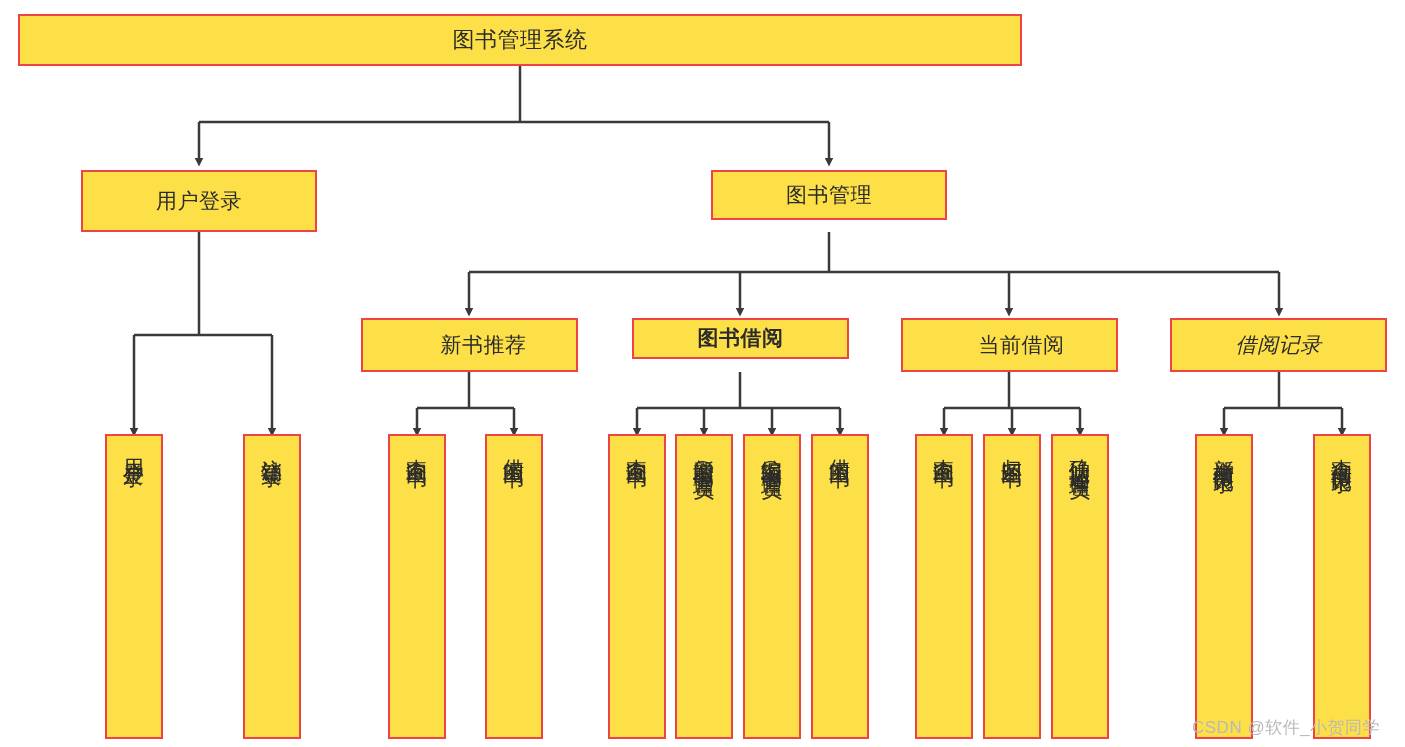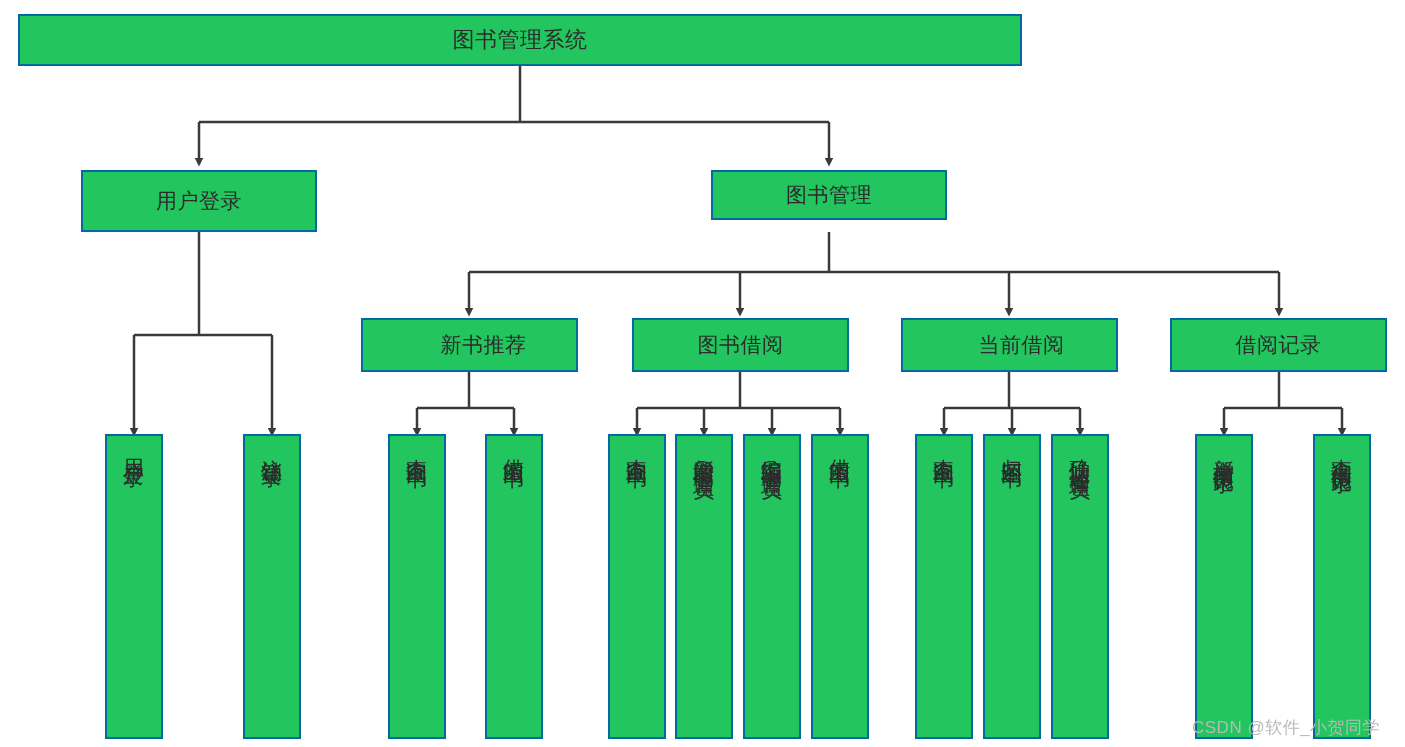--- a/index.html
+++ b/index.html
@@ -22,22 +22,22 @@
     position: absolute;
     left: 0;
     top: 0;
     width: 1405px;
     height: 747px;
     pointer-events: none;
   }
   .node {
     position: absolute;
     box-sizing: border-box;
-    background: #22c55e;
-    border: 2px solid #0369a1;
+    background: #fde047;
+    border: 2px solid #ef4444;
     display: flex;
     align-items: center;
     justify-content: center;
     color: #2b2b2b;
     z-index: 2;
   }
   .node .label {
     display: block;
     text-align: center;
     line-height: 1.18;
@@ -136,27 +136,27 @@
   <div class="node horiz" style="left:81px; top:170px; width:236px; height:62px;">
     <span class="label">用户登录</span>
   </div>
   <div class="node horiz" style="left:711px; top:170px; width:236px; height:50px;">
     <span class="label">图书管理</span>
   </div>
 
   <div class="node horiz" style="left:361px; top:318px; width:217px; height:54px;padding-left:28px;">
     <span class="label">新书推荐</span>
   </div>
-  <div class="node horiz" style="left:632px; top:318px; width:217px; height:54px;">
+  <div class="node horiz" style="left:632px; top:318px; width:217px; height:41px;font-weight:bold;">
     <span class="label">图书借阅</span>
   </div>
   <div class="node horiz" style="left:901px; top:318px; width:217px; height:54px;padding-left:24px;">
     <span class="label">当前借阅</span>
   </div>
-  <div class="node horiz" style="left:1170px; top:318px; width:217px; height:54px;">
+  <div class="node horiz" style="left:1170px; top:318px; width:217px; height:54px;font-style:italic;">
     <span class="label">借阅记录</span>
   </div>
 
   <div class="node vert" style="left:105px; top:434px; width:58px; height:305px;">
     <span class="label">用户登录</span>
   </div>
   <div class="node vert" style="left:243px; top:434px; width:58px; height:305px;">
     <span class="label">注销登录</span>
   </div>
 

